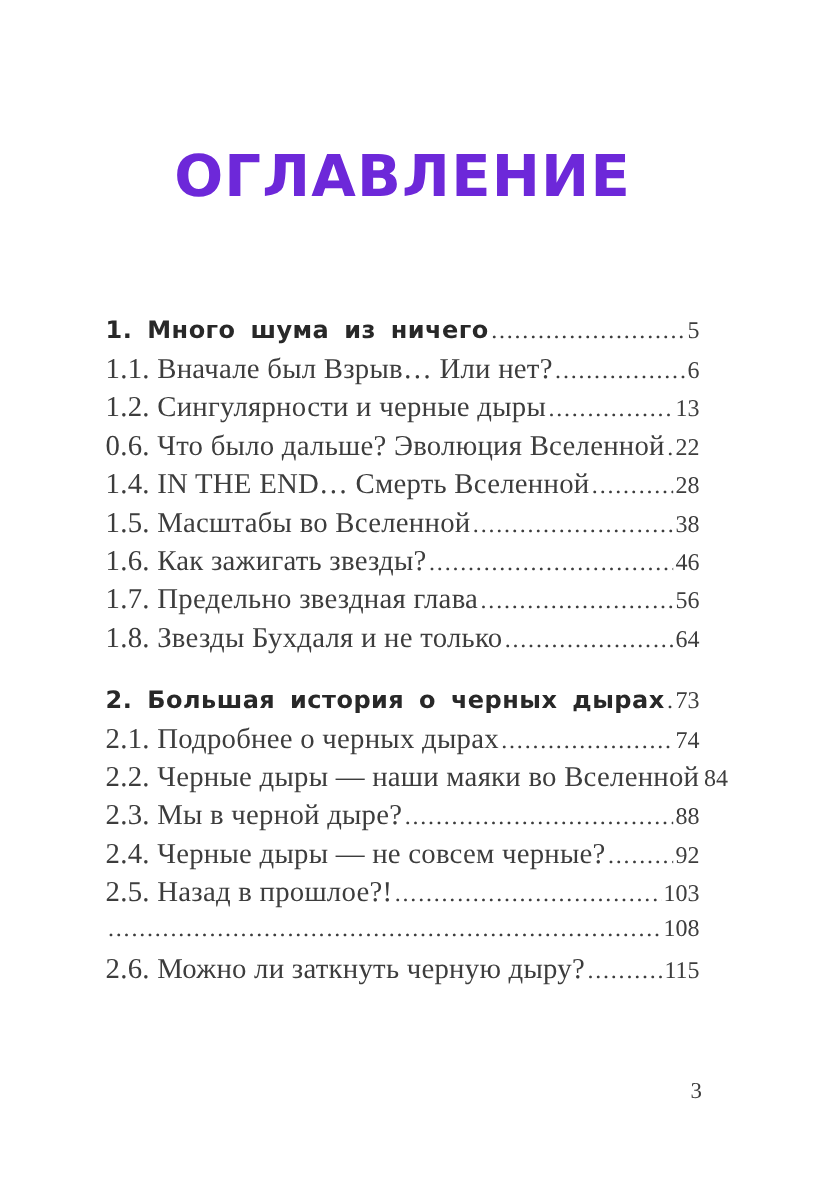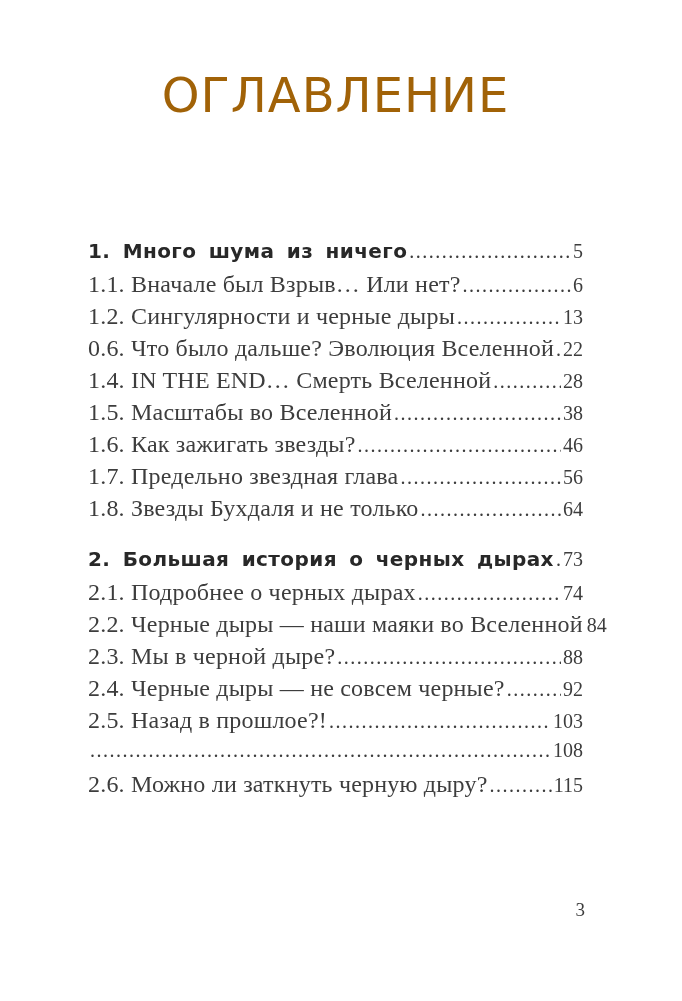--- a/index.html
+++ b/index.html
@@ -10,31 +10,31 @@
   .page {
     position: relative;
     width: 682px;
     height: 1001px;
     background: #ffffff;
     box-sizing: border-box;
     padding: 0 99px 0 88px;
     overflow: hidden;
   }
   .title {
-    margin: 68px 0 0 0;
+    margin: 120px 0 0 0;
     text-align: center;
     font-family: "DejaVu Sans", "Liberation Sans", sans-serif;
-    font-weight: 400;
+    font-weight: 700;
     font-size: 48px;
     letter-spacing: 1px;
-    color: #a16207;
+    color: #6d28d9;
     line-height: 1.15;
   }
   .toc {
-    margin-top: 116px;
+    margin-top: 88px;
   }
   .toc-row {
     display: flex;
     align-items: baseline;
     height: 32px;
   }
   .toc-row.chapter:not(:first-child) {
     margin-top: 20px;
     justify-content: center;
   }

